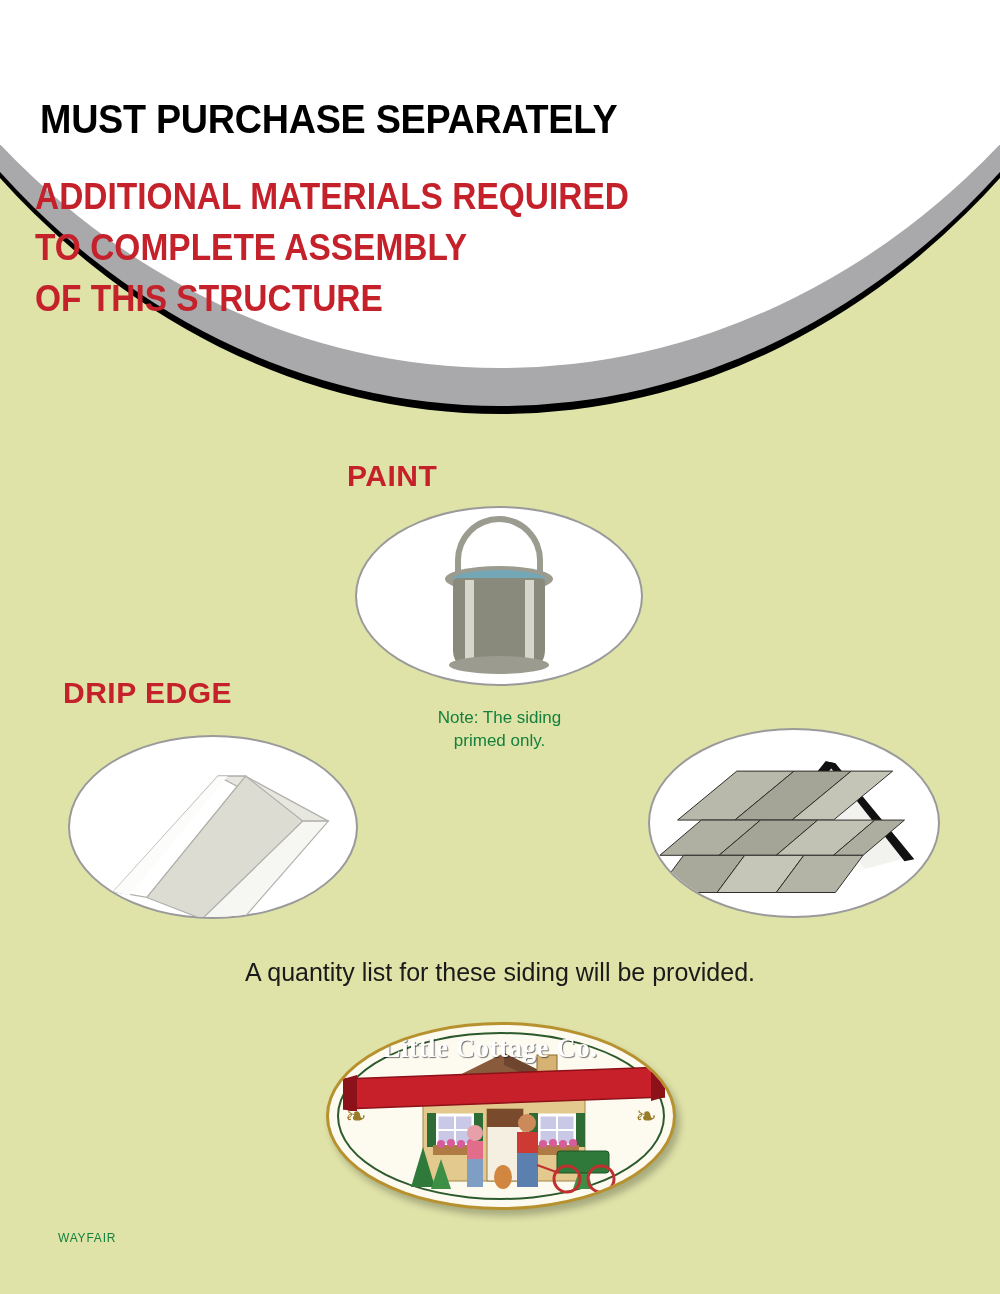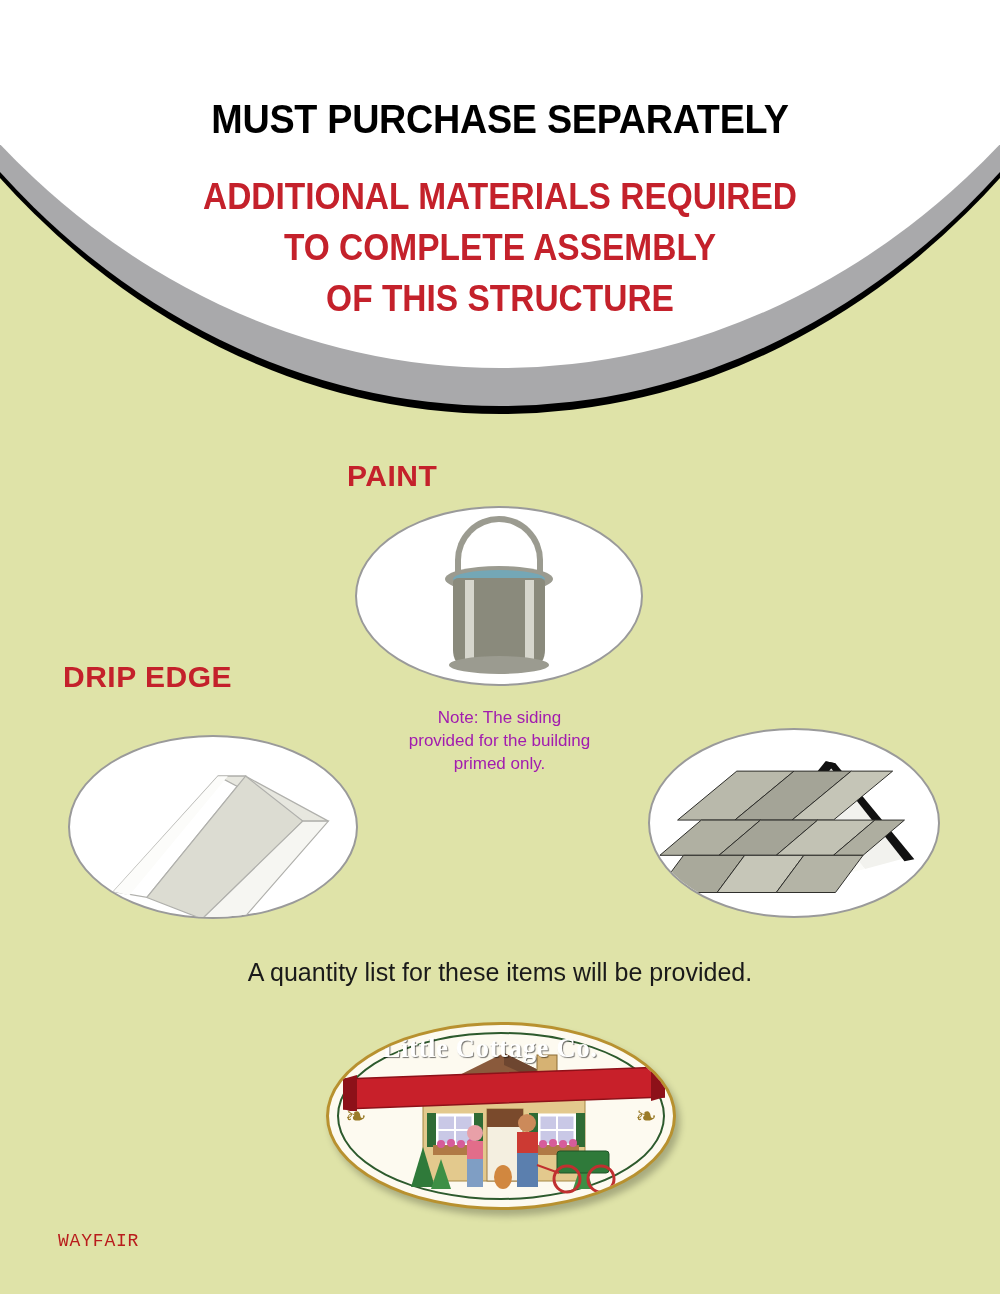--- a/index.html
+++ b/index.html
@@ -42,21 +42,20 @@
     height: 838px;
     background: #ffffff;
   }
 
   
   #header-text {
     position: absolute;
     top: 0;
     left: 0;
     width: 1000px;
-    text-align: center;
     z-index: 5;
   }
   #title-main {
     margin: 0;
     padding-top: 96px;
     font-size: 41px;
     font-weight: bold;
     letter-spacing: -0.3px;
     color: #000000;
     font-family: "Liberation Sans", sans-serif;
@@ -126,26 +125,26 @@
   .bucket-hl.r { left: 86px; }
   .bucket-base {
     position: absolute; left: 10px; top: 140px; width: 100px; height: 18px;
     background: #9b9b90; border-radius: 50%;
   }
 
   
   #paint-note {
     position: absolute; left: 372px; top: 706px; width: 255px;
     text-align: center; font-size: 17px; line-height: 23px;
-    color: #a21caf; font-family: "Liberation Sans", sans-serif;
+    color: #15803d; font-family: "Liberation Sans", sans-serif;
   }
   #paint-note span { display: block; }
 
   
-  #drip-label { left: 63px; top: 660px; width: 300px; }
+  #drip-label { left: 63px; top: 676px; width: 300px; }
   #drip-oval  { left: 68px; top: 735px; width: 290px; height: 184px; }
 
   .drip-wrap { position: absolute; left: 0; top: 0; width: 100%; height: 100%; }
 
   
   #shingles-label { left: 645px; top: 684px; width: 300px; }
   #shingles-oval  { left: 648px; top: 728px; width: 292px; height: 190px; }
 
   
   #quantity-line {
@@ -195,22 +194,22 @@
     letter-spacing: 0.5px;
   }
   #logo-reg {
     position: absolute; right: 12px; top: 6px; font-size: 9px; color: #7a1414;
     z-index: 10;
   }
 
   
   #wayfair {
     position: absolute; left: 58px; top: 1231px;
-    font-size: 18px; color: #b91c1c; letter-spacing: 0.8px;
-    font-family: Liberation Mono, monospace;
+    font-size: 12px; color: #15803d; letter-spacing: 0.8px;
+    font-family: Liberation Sans, sans-serif;
   }
 </style>
 </head>
 <body>
 
 <div id="page">
 
   <div class="arch-layer" id="arch-black"></div>
   <div class="arch-layer" id="arch-gray"></div>
   <div class="arch-layer" id="arch-white"></div>
@@ -232,21 +231,20 @@
       <div class="bucket-paint"></div>
       <div class="bucket-body"></div>
       <div class="bucket-hl l"></div>
       <div class="bucket-hl r"></div>
       <div class="bucket-base"></div>
     </div>
   </div>
 
   <div id="paint-note">
     <span>Note: The siding</span>
-    <span>provided for the building</span>
     <span>primed only.</span>
   </div>
 
   <div class="item-label" id="drip-label">DRIP EDGE</div>
   <div class="oval" id="drip-oval">
     <svg class="drip-wrap" viewBox="0 0 290 184" preserveAspectRatio="none">
 
       <polygon points="44,158 150,40 178,40 78,164" fill="#ffffff" stroke="#b0b0ac" stroke-width="1.2"></polygon>
 
       <polygon points="150,40 178,40 262,86 236,86" fill="#e7e7df" stroke="#b0b0ac" stroke-width="1.2"></polygon>
@@ -276,21 +274,21 @@
       <polygon points="70,128 112,92 170,92 128,128" fill="#a4a497" stroke="#2b2b28" stroke-width="1"></polygon>
       <polygon points="128,128 170,92 228,92 186,128" fill="#c2c2b4" stroke="#2b2b28" stroke-width="1"></polygon>
       <polygon points="186,128 228,92 258,92 216,128" fill="#aeaea0" stroke="#2b2b28" stroke-width="1"></polygon>
 
       <polygon points="6,166 34,128 96,128 68,166" fill="#a9a99b" stroke="#2b2b28" stroke-width="1"></polygon>
       <polygon points="68,166 96,128 156,128 128,166" fill="#c6c6b8" stroke="#2b2b28" stroke-width="1"></polygon>
       <polygon points="128,166 156,128 216,128 188,166" fill="#b4b4a6" stroke="#2b2b28" stroke-width="1"></polygon>
     </svg>
   </div>
 
-  <div id="quantity-line">A quantity list for these items will be provided.</div>
+  <div id="quantity-line">A quantity list for these siding will be provided.</div>
 
   <div id="logo">
     <div id="logo-oval-outer">
       <div id="logo-oval-inner"></div>
       <div class="logo-flourish l">❧</div>
       <div class="logo-flourish r">❧</div>
 
       <svg id="cottage" viewBox="0 0 234 150">
 
         <polygon points="117,6 206,50 28,50" fill="#8a5a3c"></polygon>

